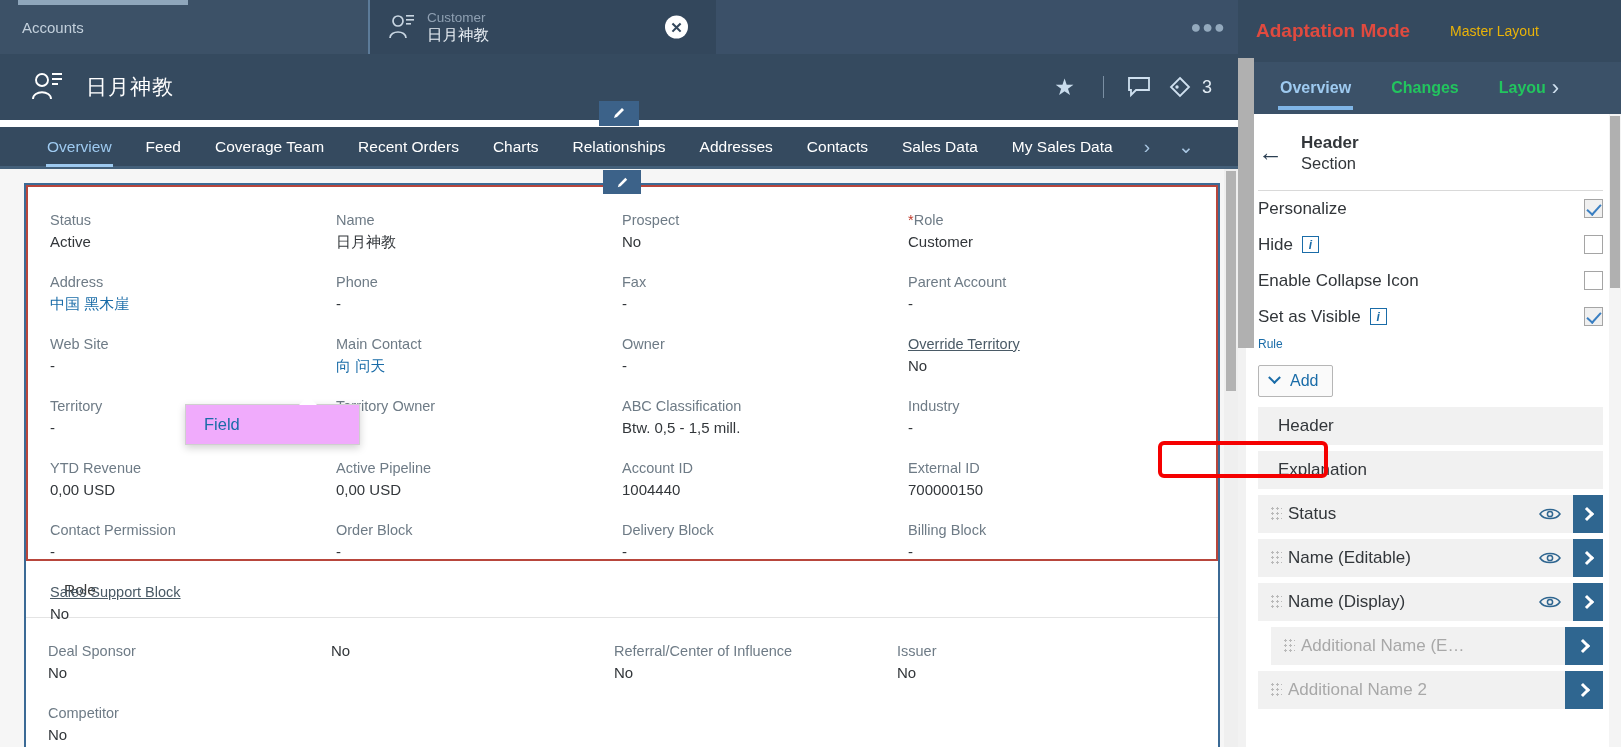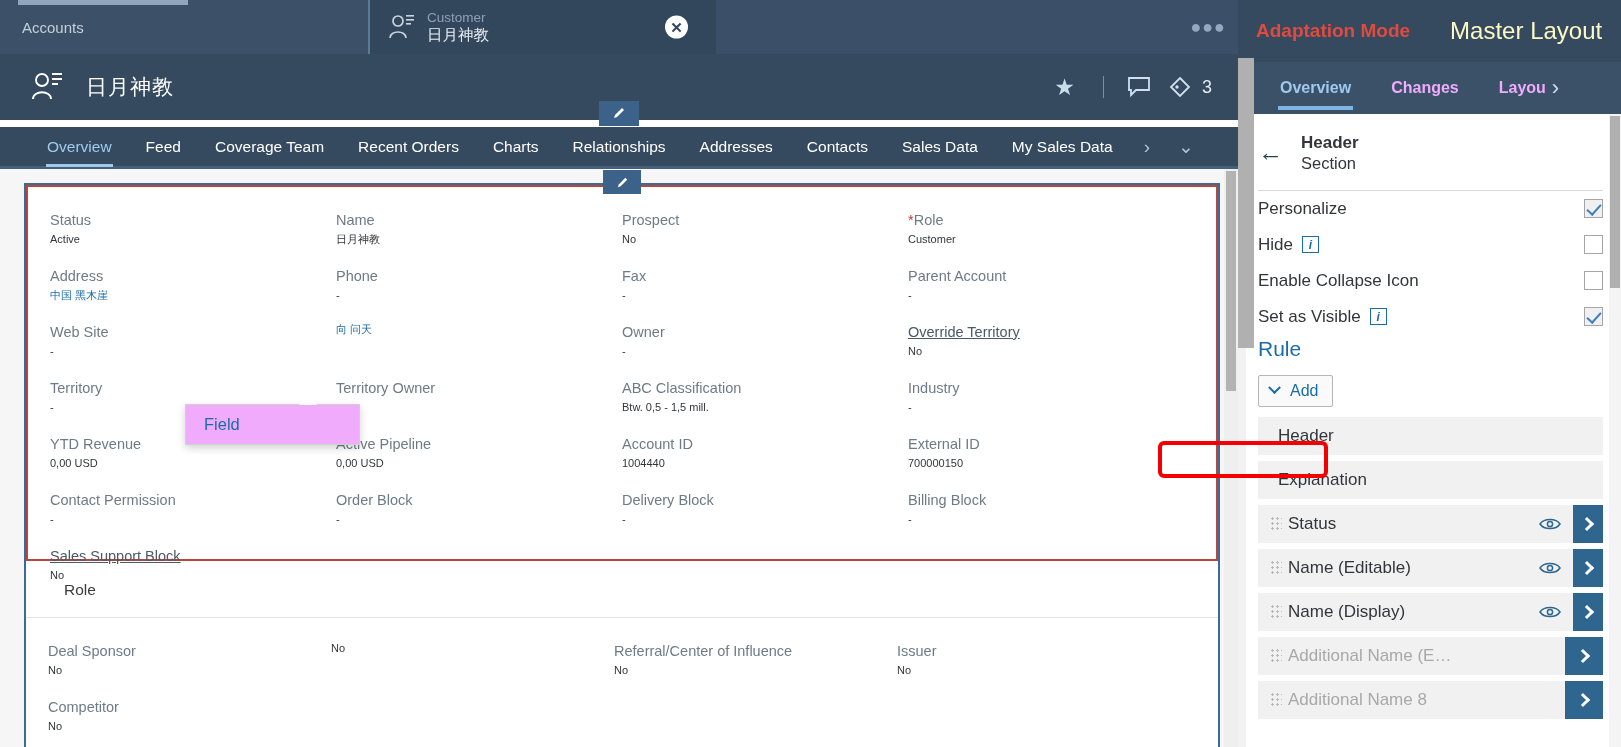--- a/index.html
+++ b/index.html
@@ -177,21 +177,21 @@
     padding: 0 22px 0 22px;
   }
   .field { padding-right: 16px; }
   .field .lbl {
     font-size: 14.5px; color: #6e7b86; line-height: 1.55;
     white-space: nowrap;
   }
   .field .lbl.req::before { content: "*"; color: #c0392b; }
   .field .lbl.underline { text-decoration: underline; color: #4a5a66; }
   .field .val {
-    font-size: 11px; color: #32363a; line-height: 1.5;
+    font-size: 15px; color: #32363a; line-height: 1.5;
     white-space: nowrap;
   }
   .field .val.link { color: #1a6ca8; }
 
   .role-section {
     border-top: 0;
     background: #ffffff;
   }
   .role-title {
     font-size: 15.5px; color: #3a3a3a;
@@ -229,31 +229,31 @@
   .panel-topbar {
     height: 62px;
     background: #354a5f;
     display: flex; align-items: center;
     padding-left: 18px;
   }
   .panel-mode {
     color: #e04a3f; font-size: 19px; font-weight: bold;
   }
   .panel-layout {
-    color: #fef9c3; font-size: 24px; margin-left: 40px;
+    color: #eab308; font-size: 14px; margin-left: 40px;
   }
   .panel-tabs {
     height: 52px;
     background: #3b5168;
     display: flex; align-items: center;
     padding-left: 22px;
     position: relative;
   }
   .ptab {
-    color: #f0abfc; font-size: 16px; font-weight: bold;
+    color: #22c55e; font-size: 16px; font-weight: bold;
     padding: 0 20px; height: 52px;
     display: flex; align-items: center;
     position: relative;
   }
   .ptab.active { color: #9ecaf0; }
   .ptab.active::after {
     content: ""; position: absolute; left: 18px; right: 18px; bottom: 4px;
     height: 4px; background: #7fb5e6;
   }
   .ptab.clipped { overflow: hidden; max-width: 72px; padding-right: 0; }
@@ -296,21 +296,21 @@
     position: relative;
   }
   .cbx.checked::after {
     content: "";
     position: absolute; left: 5px; top: 1px;
     width: 6px; height: 12px;
     border: solid #3a7fc2; border-width: 0 2.3px 2.3px 0;
     transform: rotate(42deg);
   }
   .cbx.plain { background: #ffffff; }
-  .rule-link { font-size: 21px; color: #1a6ca8; padding: 2px 0 0 0; }
+  .rule-link { font-size: 12px; color: #1a6ca8; padding: 2px 0 0 0; }
 
   .add-row { display: flex; padding: 14px 0 10px 0; position: relative; }
   .add-btn {
     border: 1px solid #b6b6b6;
     background: #fafafa;
     color: #1a6ca8;
     font-size: 16px;
     padding: 6px 14px 6px 11px;
     display: flex; align-items: center; gap: 11px;
     border-radius: 2px;
@@ -565,20 +565,21 @@
             </div>
             <div class="field">
               <div class="lbl">Parent Account</div>
               <div class="val">-</div>
             </div>
             <div class="field">
               <div class="lbl">Web Site</div>
               <div class="val">-</div>
             </div>
             <div class="field">
+              <div class="lbl">Main Contact</div>
               <div class="val link">向 问天</div>
             </div>
             <div class="field">
               <div class="lbl">Owner</div>
               <div class="val">-</div>
             </div>
             <div class="field">
               <div class="lbl underline">Override Territory</div>
               <div class="val">No</div>
             </div>
@@ -808,34 +809,34 @@
           <span class="eye-icon">
             <svg width="22" height="14" viewBox="0 0 22 14">
               <path d="M1 7 C5 1 17 1 21 7 C17 13 5 13 1 7 Z" fill="none" stroke="#2f6690" stroke-width="1.5"></path>
               <circle cx="11" cy="7" r="2.6" fill="none" stroke="#2f6690" stroke-width="1.5"></circle>
             </svg>
           </span>
           <span class="go-btn">
             <span class="chev"></span>
           </span>
         </div>
-        <div class="list-item disabled" style="justify-content: flex-start;">
+        <div class="list-item disabled" style="justify-content: flex-start; margin-left: 13px;">
           <span class="drag-handle">
             <i></i>
           </span>
           <span class="li-text">Additional Name (E…</span>
           <span class="go-btn wide" style="margin-left: auto;">
             <span class="chev"></span>
           </span>
         </div>
         <div class="list-item disabled" style="justify-content: flex-start;">
           <span class="drag-handle">
             <i></i>
           </span>
-          <span class="li-text">Additional Name 8</span>
+          <span class="li-text">Additional Name 2</span>
           <span class="go-btn wide" style="margin-left: auto;">
             <span class="chev"></span>
           </span>
         </div>
       </div>
   </div>
 
   <div class="panel-left-rail"></div>
   <div class="panel-scroll">
     <div class="thumb"></div>

